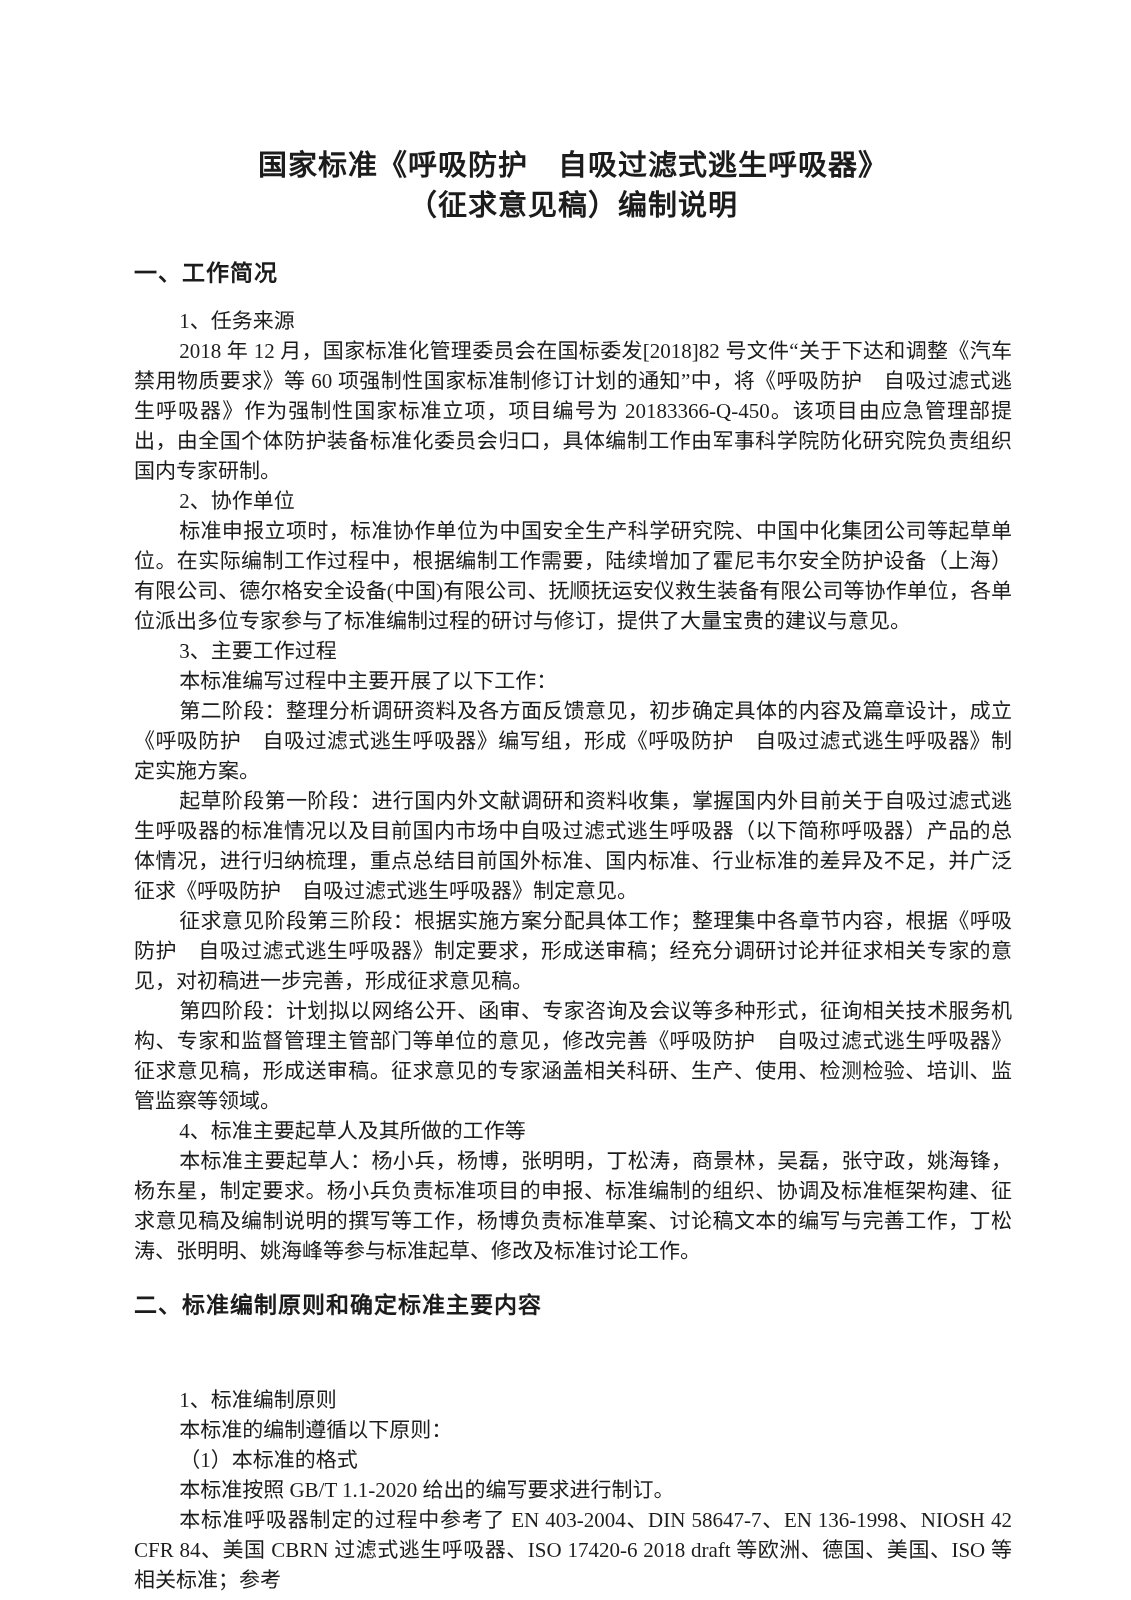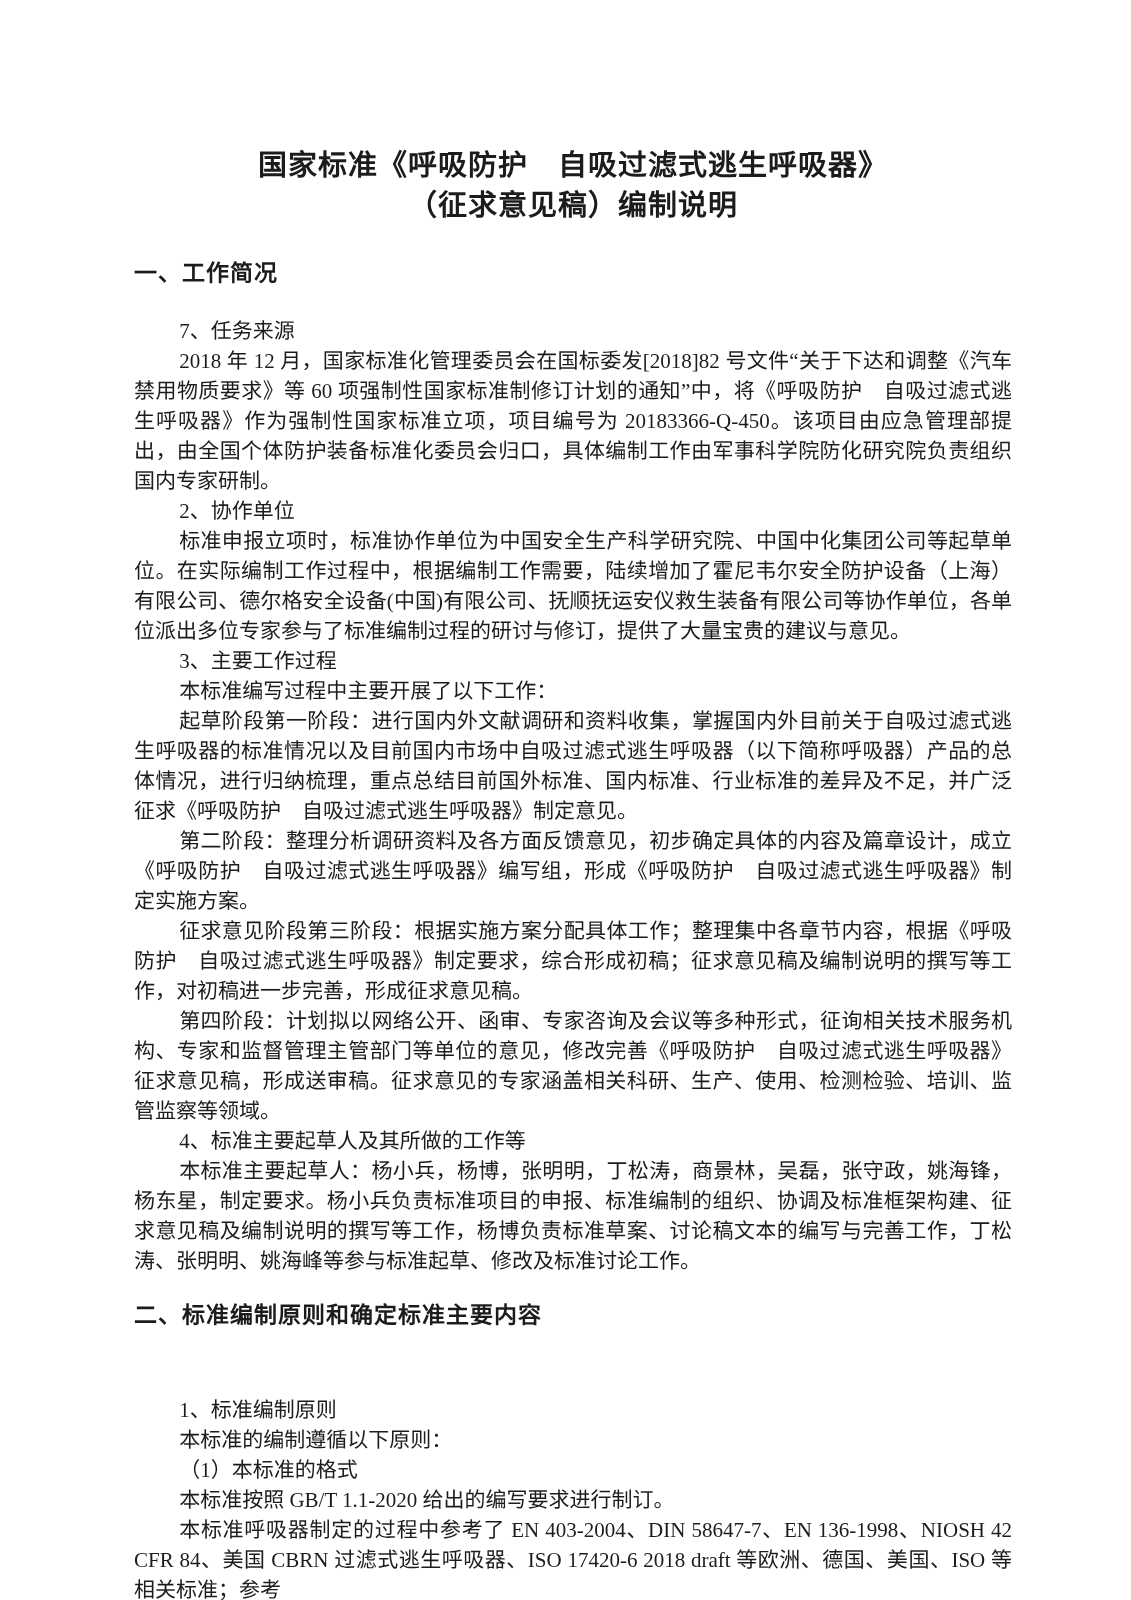--- a/index.html
+++ b/index.html
@@ -36,21 +36,21 @@
   .sec-heading {
     font-family: "Liberation Sans", "DejaVu Sans", sans-serif;
     font-weight: 700;
     font-size: 23px;
     line-height: 30px;
     margin: 0;
     letter-spacing: 1px;
   }
   .sec-heading.first {
     margin-top: 38px;
-    margin-bottom: 28px;
+    margin-bottom: 18px;
   }
   .sec-heading.second {
     margin-top: 24px;
     margin-bottom: 65px;
   }
   .body-para {
     font-size: 21px;
     line-height: 30px;
     margin: 0;
     text-align: justify;
@@ -61,29 +61,29 @@
 </head>
 <body>
 
 <div class="page">
 
   <h1 class="doc-title">国家标准《呼吸防护　自吸过滤式逃生呼吸器》</h1>
   <h1 class="doc-title second">（征求意见稿）编制说明</h1>
 
   <h2 class="sec-heading first">一、工作简况</h2>
 
-  <p class="body-para">7、任务来源</p>
+  <p class="body-para">1、任务来源</p>
   <p class="body-para">2018 年 12 月，国家标准化管理委员会在国标委发[2018]82 号文件“关于下达和调整《汽车禁用物质要求》等 60 项强制性国家标准制修订计划的通知”中，将《呼吸防护　自吸过滤式逃生呼吸器》作为强制性国家标准立项，项目编号为 20183366-Q-450。该项目由应急管理部提出，由全国个体防护装备标准化委员会归口，具体编制工作由军事科学院防化研究院负责组织国内专家研制。</p>
   <p class="body-para">2、协作单位</p>
   <p class="body-para">标准申报立项时，标准协作单位为中国安全生产科学研究院、中国中化集团公司等起草单位。在实际编制工作过程中，根据编制工作需要，陆续增加了霍尼韦尔安全防护设备（上海）有限公司、德尔格安全设备(中国)有限公司、抚顺抚运安仪救生装备有限公司等协作单位，各单位派出多位专家参与了标准编制过程的研讨与修订，提供了大量宝贵的建议与意见。</p>
   <p class="body-para">3、主要工作过程</p>
   <p class="body-para">本标准编写过程中主要开展了以下工作：</p>
+  <p class="body-para">第二阶段：整理分析调研资料及各方面反馈意见，初步确定具体的内容及篇章设计，成立《呼吸防护　自吸过滤式逃生呼吸器》编写组，形成《呼吸防护　自吸过滤式逃生呼吸器》制定实施方案。</p>
   <p class="body-para">起草阶段第一阶段：进行国内外文献调研和资料收集，掌握国内外目前关于自吸过滤式逃生呼吸器的标准情况以及目前国内市场中自吸过滤式逃生呼吸器（以下简称呼吸器）产品的总体情况，进行归纳梳理，重点总结目前国外标准、国内标准、行业标准的差异及不足，并广泛征求《呼吸防护　自吸过滤式逃生呼吸器》制定意见。</p>
-  <p class="body-para">第二阶段：整理分析调研资料及各方面反馈意见，初步确定具体的内容及篇章设计，成立《呼吸防护　自吸过滤式逃生呼吸器》编写组，形成《呼吸防护　自吸过滤式逃生呼吸器》制定实施方案。</p>
-  <p class="body-para">征求意见阶段第三阶段：根据实施方案分配具体工作；整理集中各章节内容，根据《呼吸防护　自吸过滤式逃生呼吸器》制定要求，综合形成初稿；征求意见稿及编制说明的撰写等工作，对初稿进一步完善，形成征求意见稿。</p>
+  <p class="body-para">征求意见阶段第三阶段：根据实施方案分配具体工作；整理集中各章节内容，根据《呼吸防护　自吸过滤式逃生呼吸器》制定要求，形成送审稿；经充分调研讨论并征求相关专家的意见，对初稿进一步完善，形成征求意见稿。</p>
   <p class="body-para">第四阶段：计划拟以网络公开、函审、专家咨询及会议等多种形式，征询相关技术服务机构、专家和监督管理主管部门等单位的意见，修改完善《呼吸防护　自吸过滤式逃生呼吸器》征求意见稿，形成送审稿。征求意见的专家涵盖相关科研、生产、使用、检测检验、培训、监管监察等领域。</p>
   <p class="body-para">4、标准主要起草人及其所做的工作等</p>
   <p class="body-para">本标准主要起草人：杨小兵，杨博，张明明，丁松涛，商景林，吴磊，张守政，姚海锋，杨东星，制定要求。杨小兵负责标准项目的申报、标准编制的组织、协调及标准框架构建、征求意见稿及编制说明的撰写等工作，杨博负责标准草案、讨论稿文本的编写与完善工作，丁松涛、张明明、姚海峰等参与标准起草、修改及标准讨论工作。</p>
 
   <h2 class="sec-heading second">二、标准编制原则和确定标准主要内容</h2>
 
   <p class="body-para">1、标准编制原则</p>
   <p class="body-para">本标准的编制遵循以下原则：</p>
   <p class="body-para">（1）本标准的格式</p>
   <p class="body-para">本标准按照 GB/T 1.1-2020 给出的编写要求进行制订。</p>

